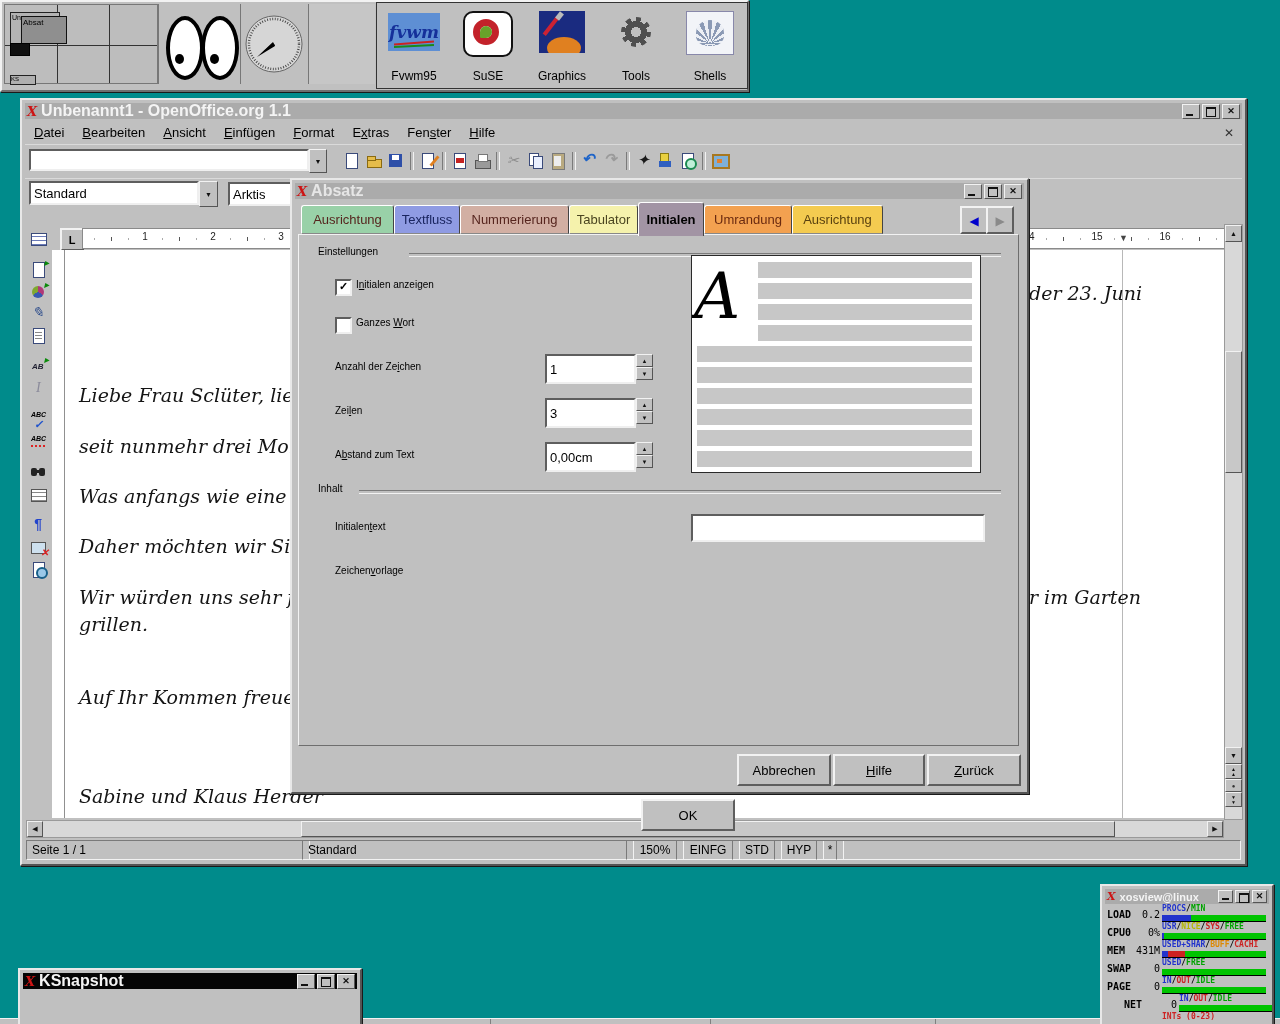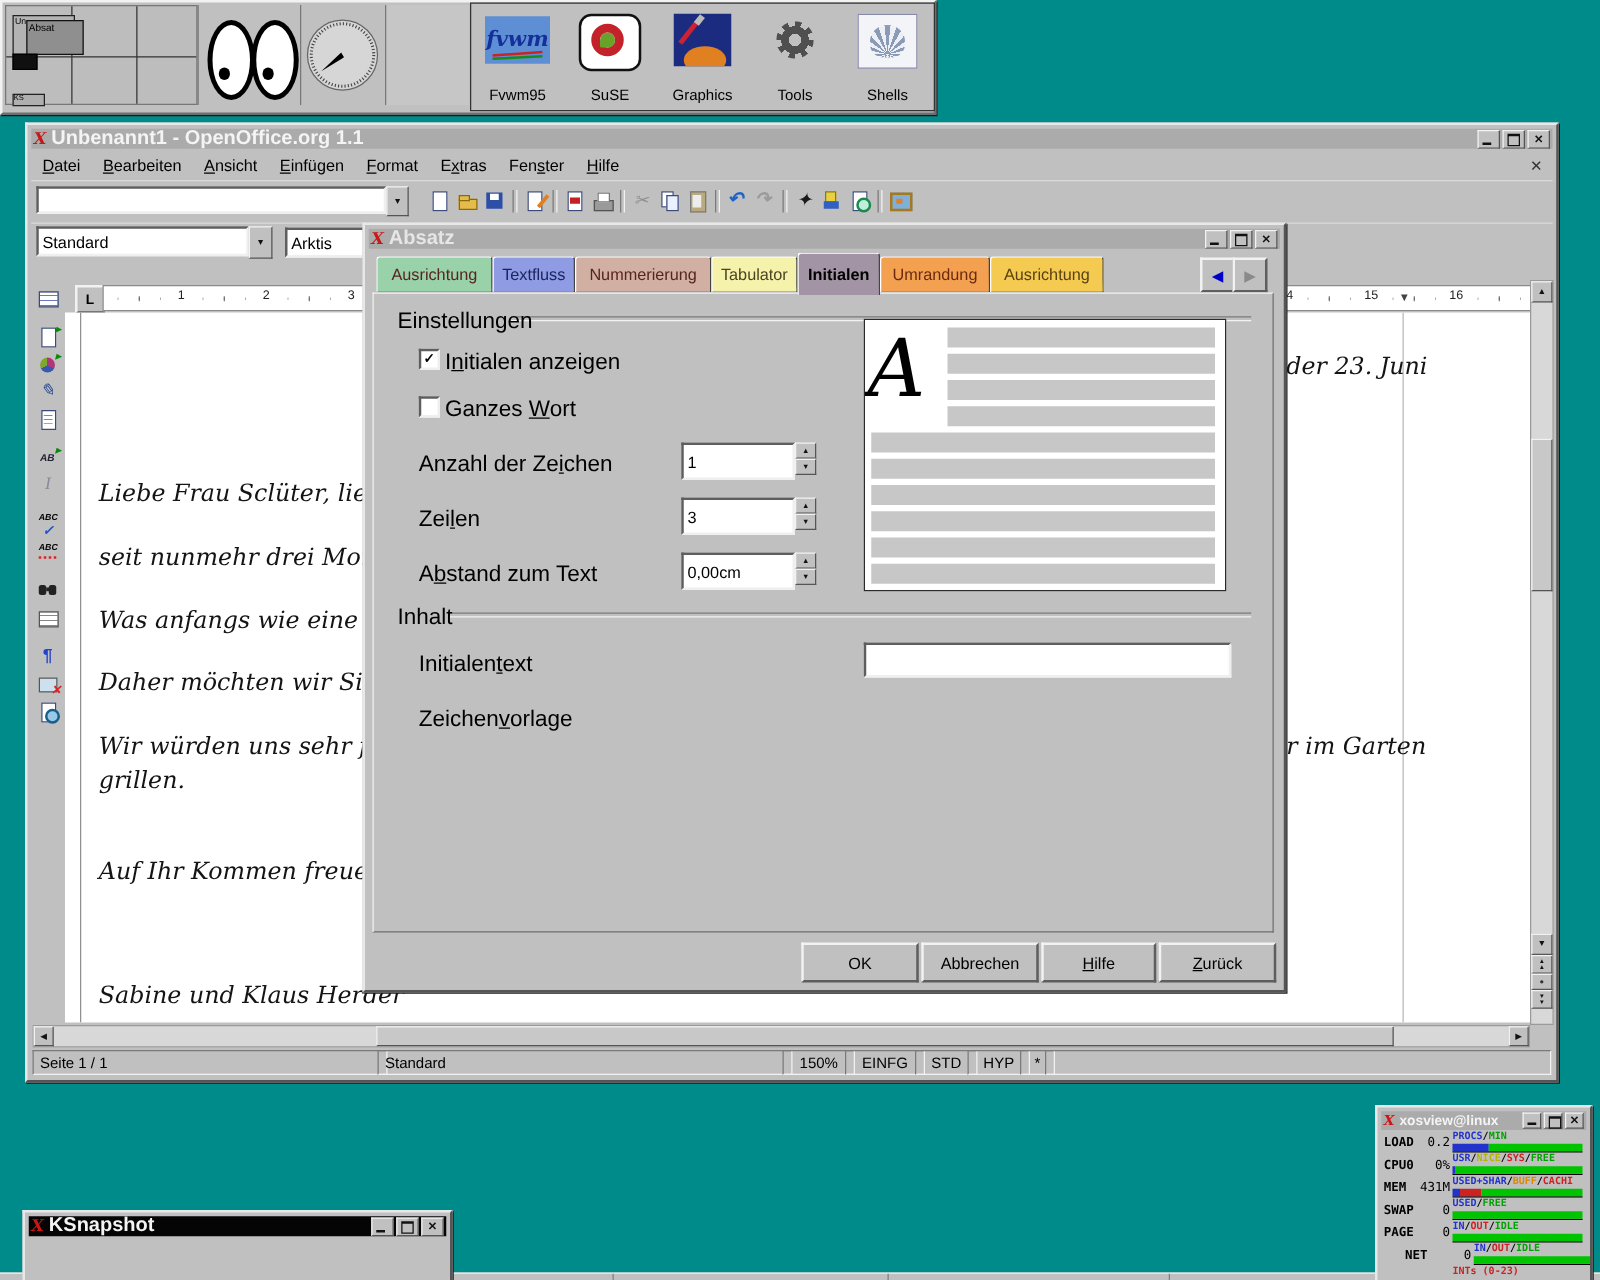--- a/index.html
+++ b/index.html
@@ -23,21 +23,21 @@
   
   .pbtn{border:2px solid;border-color:#F2F2F2 #5E5E5E #5E5E5E #F2F2F2;background:#C0C0C0;display:flex;align-items:center;justify-content:center;font-size:13px;}
   .field{background:#fff;border:2px solid;border-color:#5E5E5E #EFEFEF #EFEFEF #5E5E5E;font-size:13px;display:flex;align-items:center;padding:0 3px;overflow:hidden;}
   .dropbtn{border:1px solid;border-color:#F2F2F2 #555 #555 #F2F2F2;background:#C0C0C0;display:flex;align-items:center;justify-content:center;}
   .dn::before{content:"▼";font-size:7px;color:#111;}
   .up::before{content:"▲";font-size:7px;color:#111;}
   .lt::before{content:"◀";font-size:12px;}
   .rt::before{content:"▶";font-size:12px;}
   .cb{width:13px;height:13px;background:#fff;border:2px solid;border-color:#5E5E5E #EFEFEF #EFEFEF #5E5E5E;display:flex;align-items:center;justify-content:center;}
   .cb.on::before{content:"✓";font-size:11px;font-weight:bold;margin-top:-2px;}
-  .lbl{position:absolute;font-size:18px;white-space:nowrap;}
+  .lbl{position:absolute;font-size:10px;white-space:nowrap;}
   .grp-line{position:absolute;height:2px;border-top:1px solid #7A7A7A;border-bottom:1px solid #F2F2F2;}
   
   .mitem{padding:3px 9px;font-size:13px;white-space:nowrap;}
   .tbtn{width:22px;height:22px;display:flex;align-items:center;justify-content:center;}
   .tsep{width:2px;height:18px;border-left:1px solid #7A7A7A;border-right:1px solid #F2F2F2;margin:0 3px;}
   
   .ic{position:relative;width:18px;height:18px;display:inline-block;}
   .pg::before{content:"";position:absolute;left:3px;top:1px;width:10px;height:14px;background:#fff;border:1px solid #3A4A7A;}
   .ic-open::before{content:"";position:absolute;left:2px;top:7px;width:13px;height:7px;background:#E5BC4A;border:1px solid #8A6A10;}
   .ic-open::after{content:"";position:absolute;left:2px;top:4px;width:7px;height:3px;background:#E5BC4A;border:1px solid #8A6A10;}
@@ -489,21 +489,21 @@
       <span class="grp-line" style="left:60px;top:255px;width:642px;"></span>
       <span class="lbl" style="left:19px;top:248px;">Inhalt</span>
 
       <span class="lbl" style="left:36px;top:286px;">Initialen<u>t</u>ext</span>
       <span class="field abs" style="left:392px;top:279px;width:284px;height:24px;"></span>
 
       <span class="lbl" style="left:36px;top:330px;">Zeichen<u>v</u>orlage</span>
     </div>
 
     <div class="abs" style="left:0;top:574px;width:731px;height:28px;">
-      <span class="pbtn abs" style="left:349px;width:90px;height:28px;">OK</span>
+      <span class="pbtn abs" style="left:349px;width:90px;height:28px;margin-top:45px;">OK</span>
       <span class="pbtn abs" style="left:445px;width:90px;height:28px;">Abbrechen</span>
       <span class="pbtn abs" style="left:541px;width:88px;height:28px;"><u>H</u>ilfe</span>
       <span class="pbtn abs" style="left:635px;width:90px;height:28px;"><u>Z</u>urück</span>
     </div>
   </div>
 
   <div class="abs" id="taskbar" style="left:0;top:1018px;width:1280px;height:6px;background:#C0C0C0;border-top:1px solid #F2F2F2;z-index:5;">
     <span class="abs" style="left:55px;top:0;width:1px;height:6px;background:#808080;"></span>
     <span class="abs" style="left:270px;top:0;width:1px;height:6px;background:#808080;"></span>
     <span class="abs" style="left:490px;top:0;width:1px;height:6px;background:#808080;"></span>

